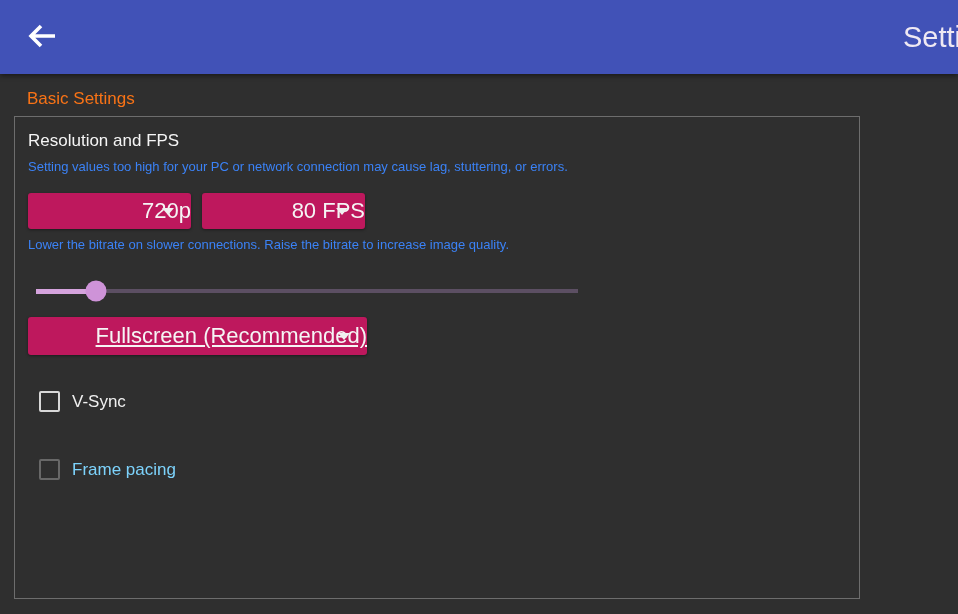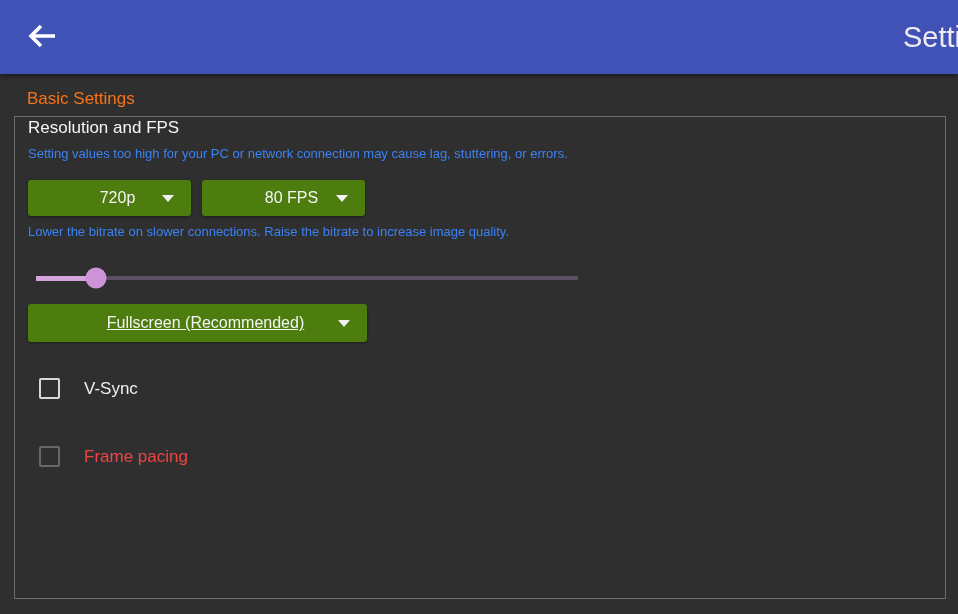--- a/index.html
+++ b/index.html
@@ -41,24 +41,24 @@
   
   .main { padding: 14px 0 0 0; }
   .section-title {
     margin: 0 0 7px 27px;
     font-size: 17px;
     line-height: 21px;
     color: #f97316;
   }
   .groupbox {
     margin-left: 14px;
-    width: 932px;
+    width: 846px;
     height: 483px;
     border: 1px solid #6d6d6d;
-    padding: 0 13px 0 13px;
+    padding: 13px 13px 0 13px;
   }
 
   .setting-title {
     font-size: 17px;
     line-height: 21px;
     font-weight: normal;
     color: #f5f5f5;
   }
   .setting-desc {
     margin-top: 8px;
@@ -66,28 +66,28 @@
     line-height: 16px;
     color: #3b82f6;
   }
 
   
   .combo-row { display: flex; gap: 11px; margin-top: 18px; }
   .combo {
     position: relative;
     width: 163px;
     height: 36px;
-    background: #4d7c0f;
+    background: #be185d;
     border: none;
     border-radius: 3px;
     box-shadow: 0 1px 3px rgba(0,0,0,0.4);
     color: #f5f5f5;
-    font-size: 16px;
+    font-size: 22px;
     line-height: 36px;
-    text-align: center;
+    text-align: right;
     padding-left: 16px;
     cursor: pointer;
     font-family: inherit;
   }
   .combo .caret {
     position: absolute;
     right: 17px; top: 50%;
     margin-top: -3px;
     width: 0; height: 0;
     border-left: 6px solid transparent;
@@ -128,36 +128,36 @@
     border-radius: 50%;
     background: #ce93d8;
     transform: translate(-50%, -50%);
     cursor: grab;
   }
 
   
   .check-row {
     display: flex;
     align-items: center;
-    gap: 24px;
+    gap: 12px;
     margin-left: 11px;
     cursor: pointer;
   }
   .check-row.vsync { margin-top: 36px; }
   .check-row.frame { margin-top: 47px; }
   .checkbox {
     width: 21px; height: 21px;
     border: 2px solid #d8d8d8;
     border-radius: 2px;
     background: transparent;
   }
   .check-label { font-size: 17px; color: #f0f0f0; }
   .check-row.disabled { cursor: default; }
   .check-row.disabled .checkbox { border-color: #686868; }
-  .check-row.disabled .check-label { color: #ef4444; }
+  .check-row.disabled .check-label { color: #7dd3fc; }
 </style>
 </head>
 <body>
 
 <div class="app">
 
   <header class="toolbar">
     <button class="back-btn" aria-label="Back">
       <span>
         <svg width="32" height="28" viewBox="0 0 32 28">

